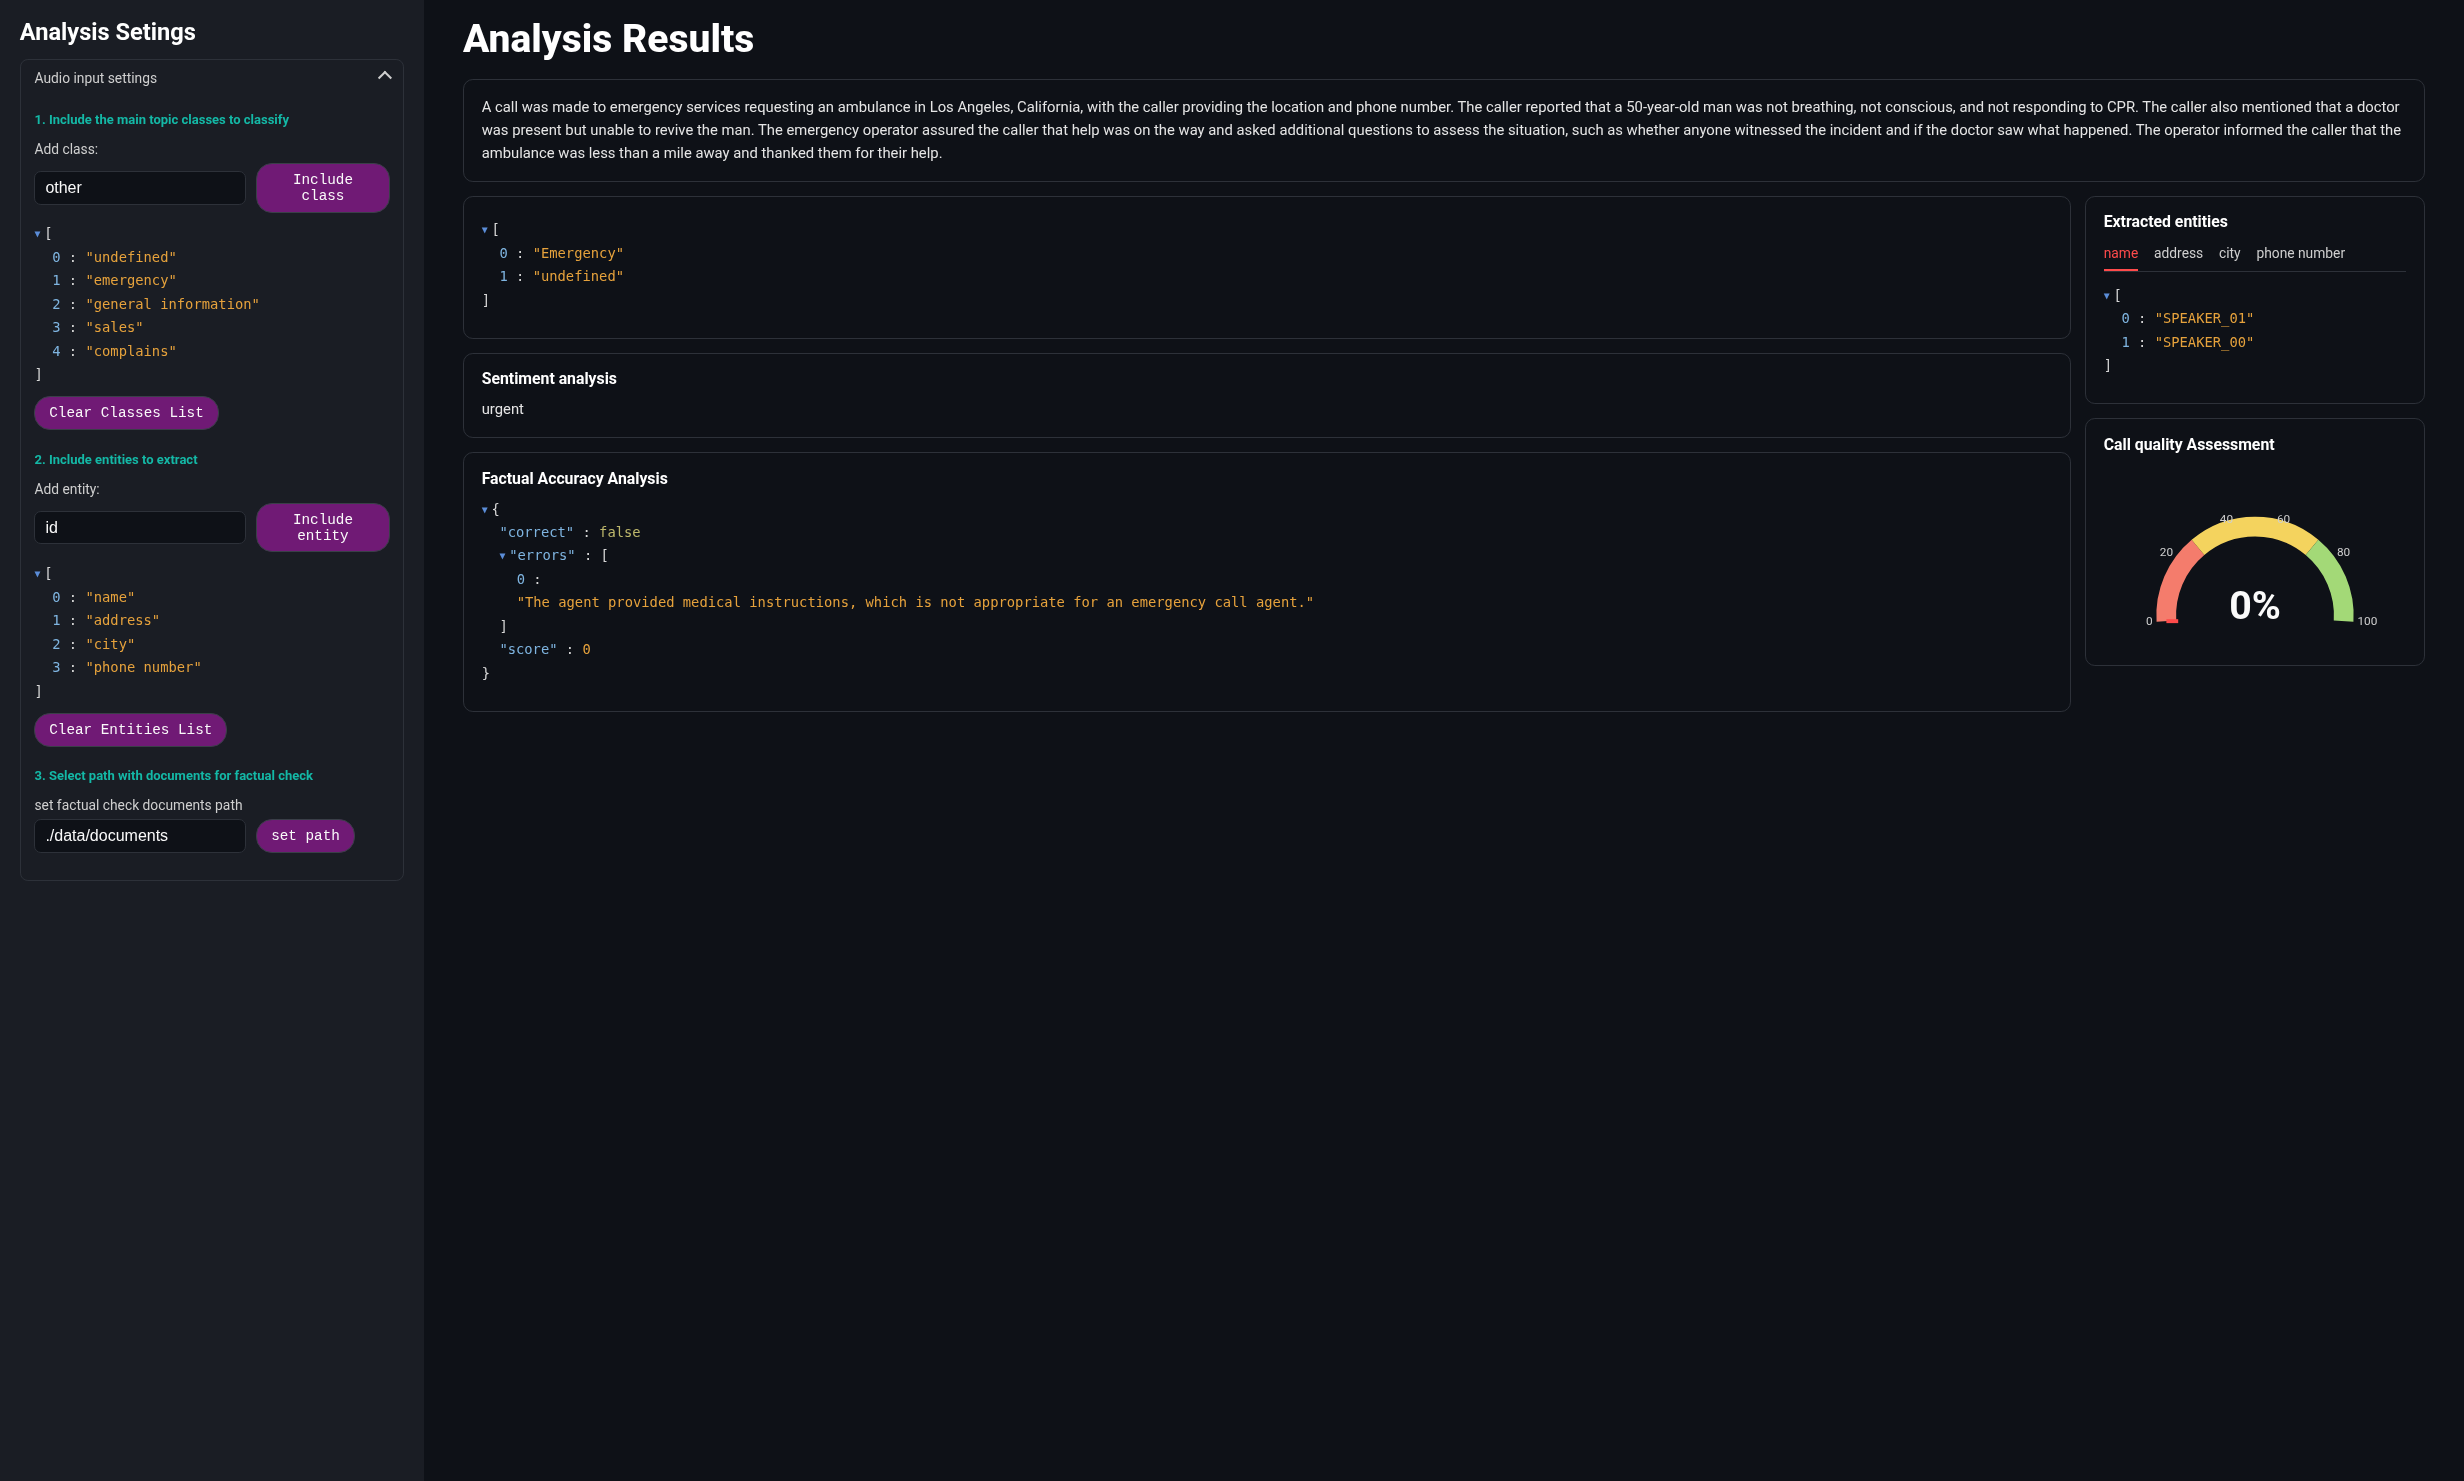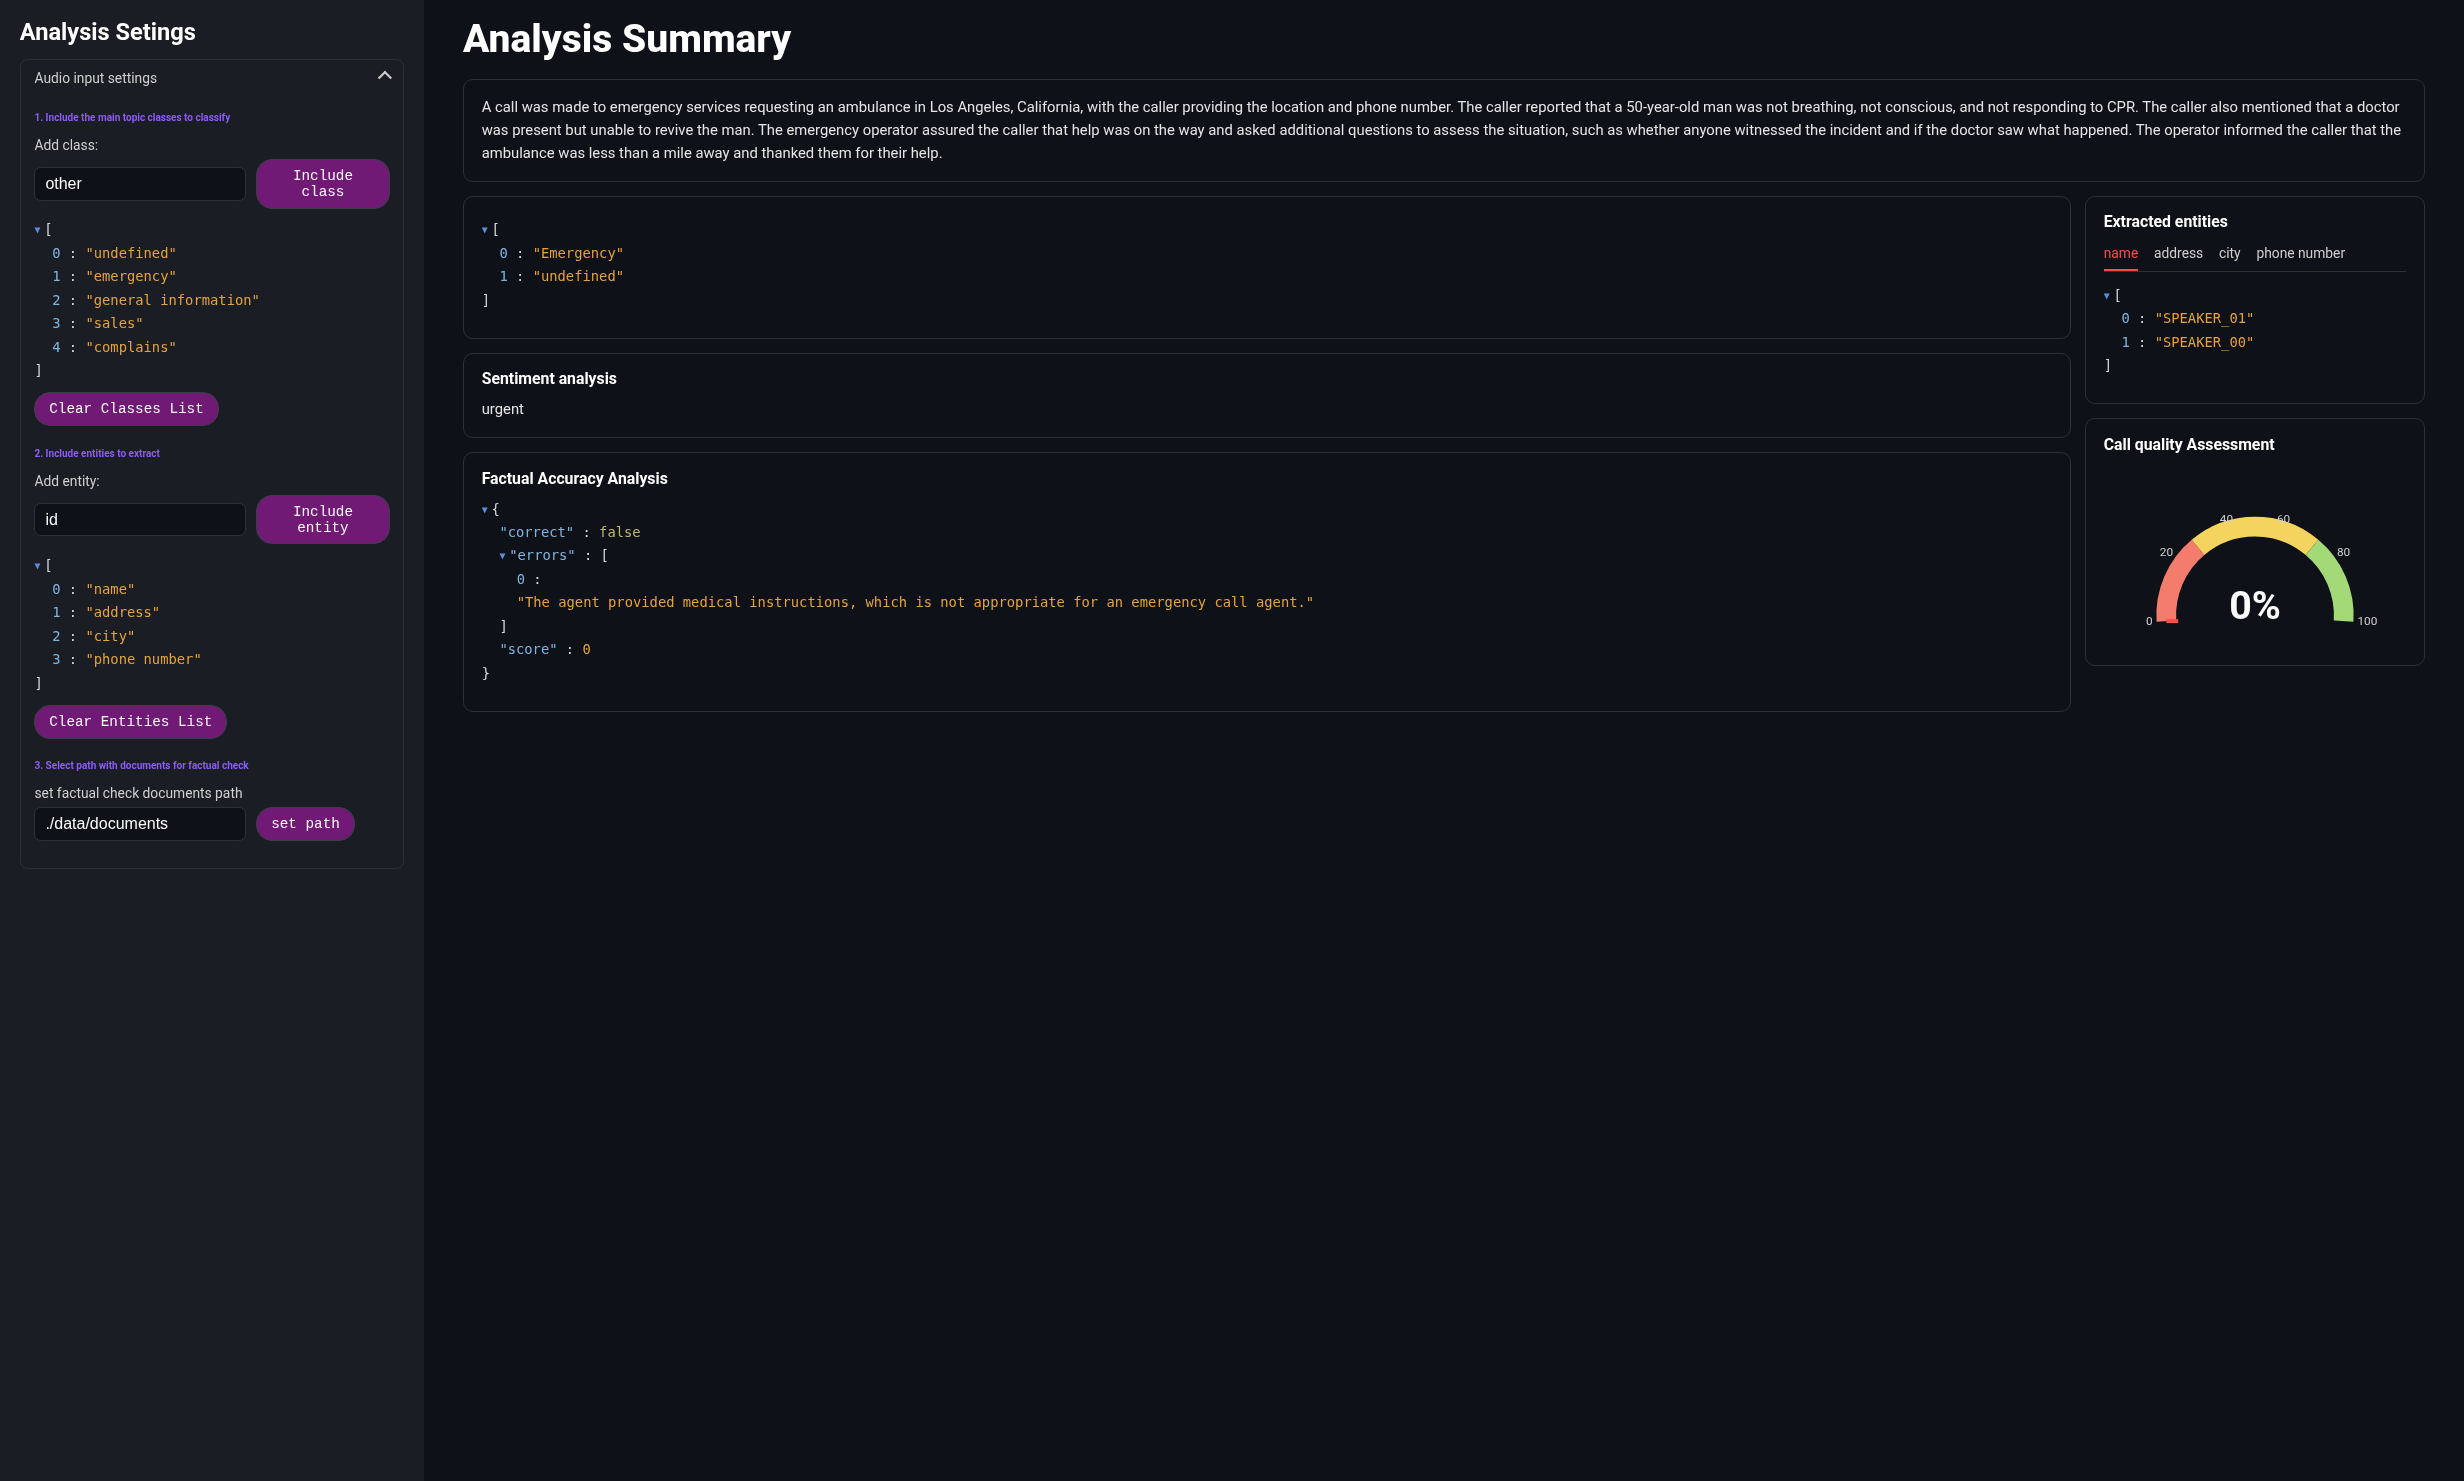--- a/index.html
+++ b/index.html
@@ -42,23 +42,23 @@
     padding: 9.9px 13.8px;
     cursor: pointer;
     font-size: 13.8px;
     color: #cfcfcf;
   }
   .accordion-body {
     padding: 7.9px 13.8px 17.7px 13.8px;
   }
   .section-title {
     font-weight: 700;
-    font-size: 10px;
+    font-size: 13px;
     margin: 7.9px 0 13.8px 0;
-    color: #8b5cf6;
+    color: #14b8a6;
   }
   .field-label {
     font-size: 13.8px;
     color: #cfcfcf;
     margin-bottom: 5.9px;
   }
   .input-row {
     display: flex;
     gap: 9.9px;
     align-items: center;
@@ -222,21 +222,21 @@
       <div class="input-row">
         <input class="text-input" value="./data/documents" style="">
         <button class="btn">set path</button>
       </div>
 
     </div>
   </div>
 </aside>
 
 <main class="main">
-  <h1>Analysis Summary</h1>
+  <h1>Analysis Results</h1>
 
   <div class="card">
     <p>A call was made to emergency services requesting an ambulance in Los Angeles, California, with the caller providing the location and phone number. The caller reported that a 50-year-old man was not breathing, not conscious, and not responding to CPR. The caller also mentioned that a doctor was present but unable to revive the man. The emergency operator assured the caller that help was on the way and asked additional questions to assess the situation, such as whether anyone witnessed the incident and if the doctor saw what happened. The operator informed the caller that the ambulance was less than a mile away and thanked them for their help.</p>
   </div>
 
   <div class="columns">
     <div class="col">
       <div class="card">
         <div class="json-view" id="classification-json">
             <div class="json-row"><span class="triangle">▼</span><span class="bracket">[</span></div>

